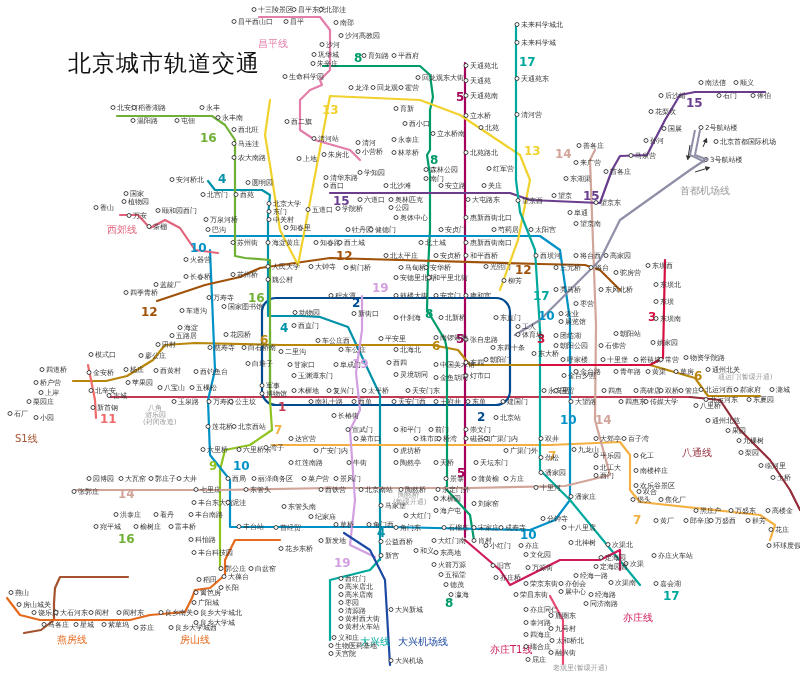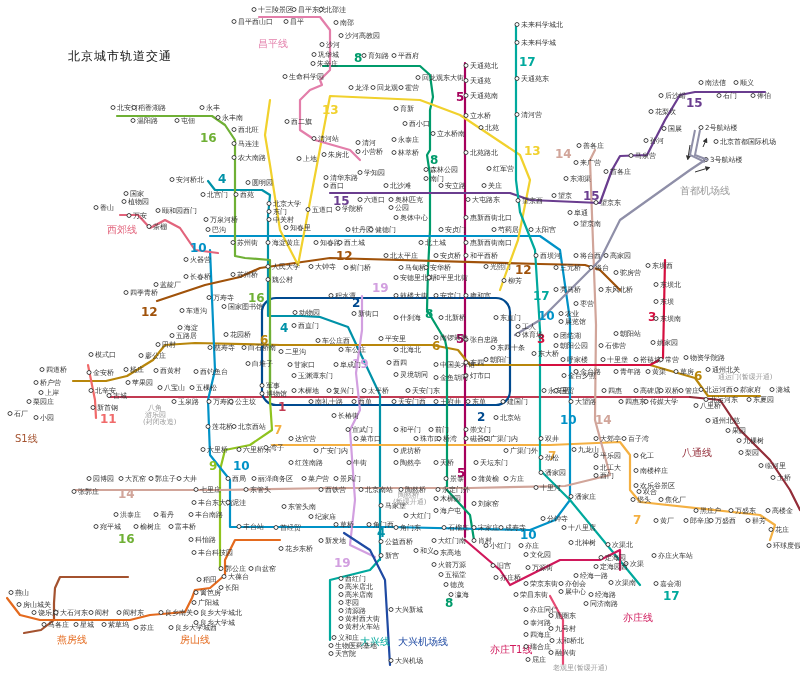--- a/index.html
+++ b/index.html
@@ -1,18 +1,18 @@
 <!DOCTYPE html>
 <html><head>
 <meta charset="utf-8">
 <style>
   html,body{margin:0;padding:0;background:#fff;}
   body{width:800px;height:677px;overflow:hidden;position:relative;font-family:"DejaVu Sans",sans-serif;}
   #map{position:absolute;left:0;top:0;width:800px;height:677px;}
-  .title{position:absolute;left:68px;top:48px;font-size:12px;color:#111;letter-spacing:1px;font-family:"DejaVu Sans",sans-serif;}
+  .title{position:absolute;left:68px;top:48px;font-size:23px;color:#111;letter-spacing:1px;font-family:"DejaVu Sans",sans-serif;}
   .st-label{font-size:7px;fill:#333;font-family:"DejaVu Sans",sans-serif;}
   .line-num{font-size:12px;font-weight:bold;font-family:"DejaVu Sans",sans-serif;}
   .line-name{font-size:10px;font-family:"DejaVu Sans",sans-serif;}
   .grey-label{font-size:7px;fill:#999;font-family:"DejaVu Sans",sans-serif;}
 </style>
 </head>
 <body>
 
 <div class="title">北京城市轨道交通</div>
 

